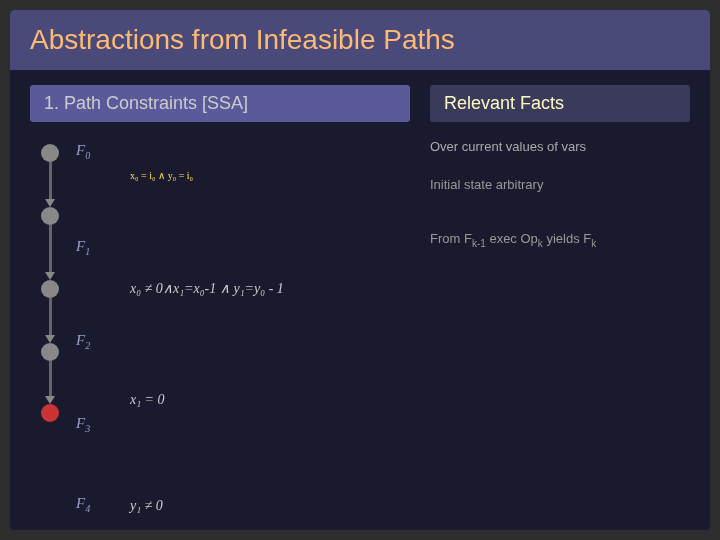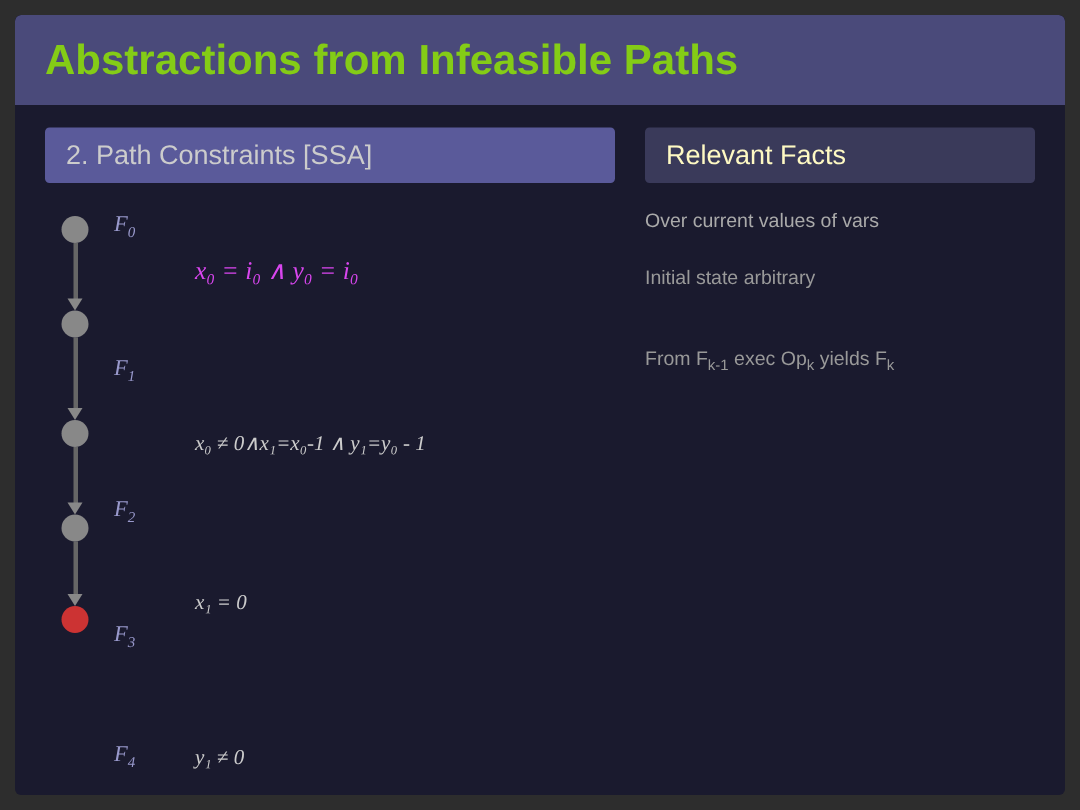--- a/index.html
+++ b/index.html
@@ -24,23 +24,23 @@
       overflow: hidden;
     }
 
     .title-bar {
       background: #4a4a7a;
       padding: 14px 20px;
       border-radius: 4px 4px 0 0;
     }
 
     .title-text {
-      color: #84cc16;
+      color: #fdba74;
       font-size: 28px;
-      font-weight: bold;
+      font-weight: normal;
       font-family: 'Arial', sans-serif;
       text-align: center;
     }
 
     .content-area {
       display: flex;
       flex-direction: row;
       padding: 10px 20px;
       height: calc(100% - 62px);
     }
@@ -130,21 +130,21 @@
 <body>
 
 <div class="slide">
   <div class="title-bar">
     <span class="title-text">Abstractions from Infeasible Paths</span>
   </div>
 
   <div class="content-area">
 
     <div class="left-col">
-      <div class="section-label">2. Path Constraints [SSA]</div>
+      <div class="section-label">1. Path Constraints [SSA]</div>
 
       <div style="display:flex; flex-direction:row; flex:1; padding-top:8px;">
 
         <div style="display:flex; flex-direction:column; align-items:center; width:40px; padding-top:4px;">
 
           <div class="node node-gray"></div>
 
           <div style="width:3px; height:38px; background:#666; position:relative;">
             <div style="position:absolute; bottom:-7px; left:50%; transform:translateX(-50%); width:0; height:0; border-left:5px solid transparent; border-right:5px solid transparent; border-top:8px solid #888;"></div>
           </div>
@@ -172,21 +172,21 @@
 
         <div style="display:flex; flex-direction:column; justify-content:space-between; padding-left:6px; width:50px; padding-top:2px; padding-bottom:4px;">
           <div style="color:#9999cc; font-size:15px; font-style:italic;">F<sub>0</sub></div>
           <div style="color:#9999cc; font-size:15px; font-style:italic; margin-top:44px;">F<sub>1</sub></div>
           <div style="color:#9999cc; font-size:15px; font-style:italic; margin-top:42px;">F<sub>2</sub></div>
           <div style="color:#9999cc; font-size:15px; font-style:italic; margin-top:32px;">F<sub>3</sub></div>
           <div style="color:#9999cc; font-size:15px; font-style:italic; margin-top:28px;">F<sub>4</sub></div>
         </div>
 
         <div style="display:flex; flex-direction:column; justify-content:space-between; padding-left:10px; padding-top:30px; padding-bottom:4px; width:240px;">
-          <div style="color:#d946ef; font-size:17px; font-style:italic; white-space:nowrap;">x₀ = i₀ ∧ y₀ = i₀</div>
+          <div style="color:#fde047; font-size:10px; white-space:nowrap;">x₀ = i₀ ∧ y₀ = i₀</div>
           <div style="color:#ccc; font-size:14px; font-style:italic; white-space:nowrap; margin-top:25px;">x₀ ≠ 0∧x₁=x₀-1 ∧ y₁=y₀ - 1</div>
           <div style="color:#ccc; font-size:14px; font-style:italic; margin-top:20px;">x₁ = 0</div>
           <div style="color:#ccc; font-size:14px; font-style:italic; margin-top:16px;">y₁ ≠ 0</div>
         </div>
       </div>
 
     </div>
 
     <div class="right-col">
       <div class="relevant-facts-box">

